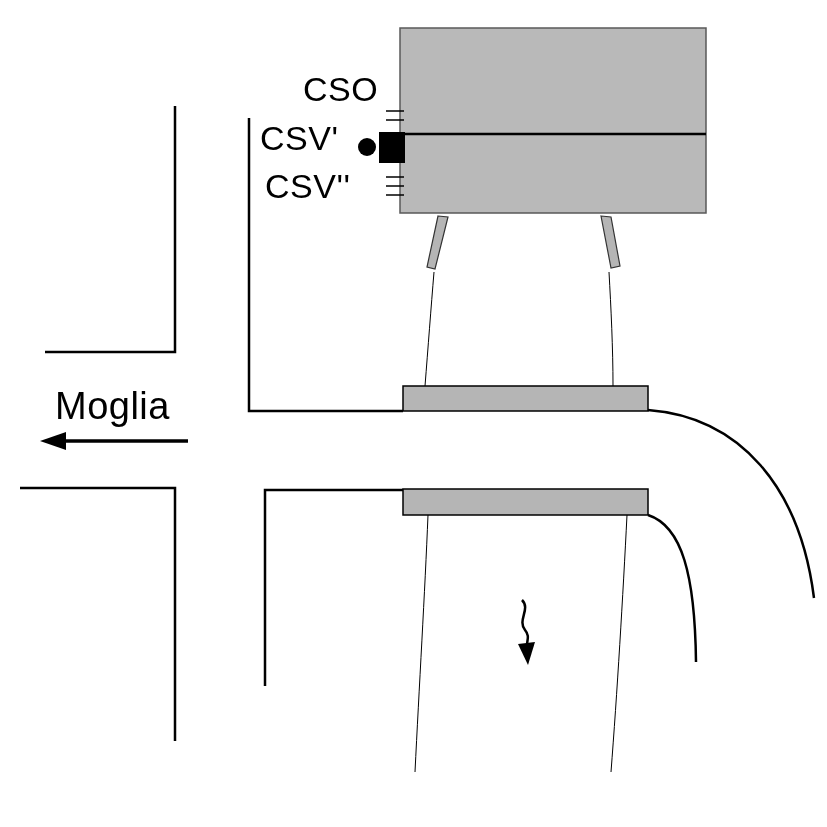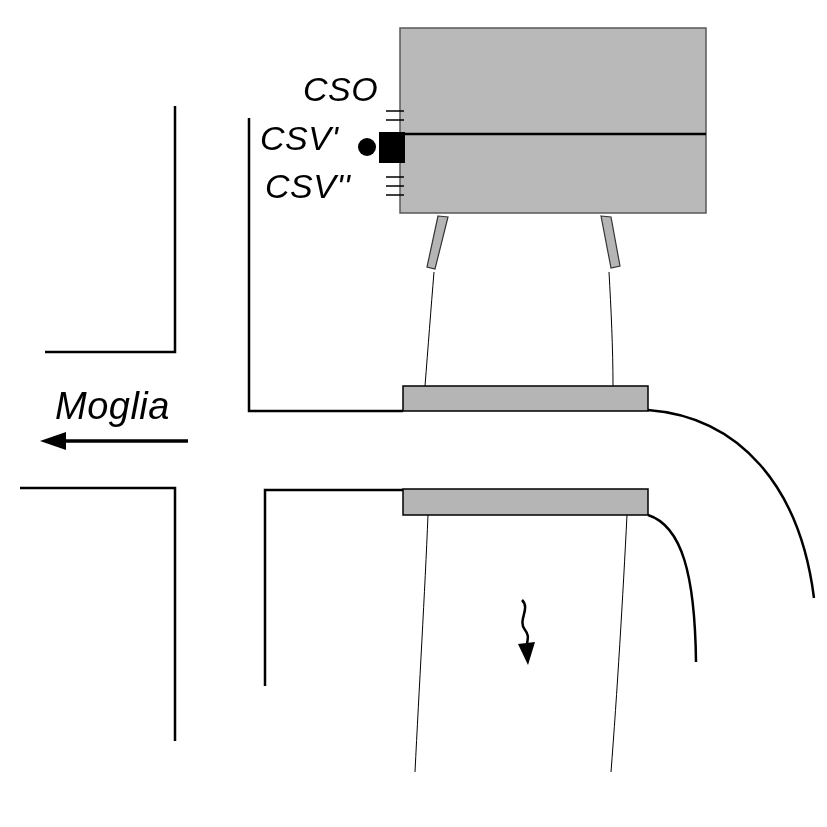--- a/index.html
+++ b/index.html
@@ -8,21 +8,20 @@
     background: #ffffff;
     width: 827px;
     height: 827px;
     overflow: hidden;
   }
   .canvas-wrap {
     position: relative;
     width: 688px;
     height: 827px;
     background: #ffffff;
-    font-style: italic;
   }
   svg {
     display: block;
   }
   svg text {
     font-family: "Liberation Sans", sans-serif;
     fill: #000000;
   }
   .lbl {
     font-size: 34px;

